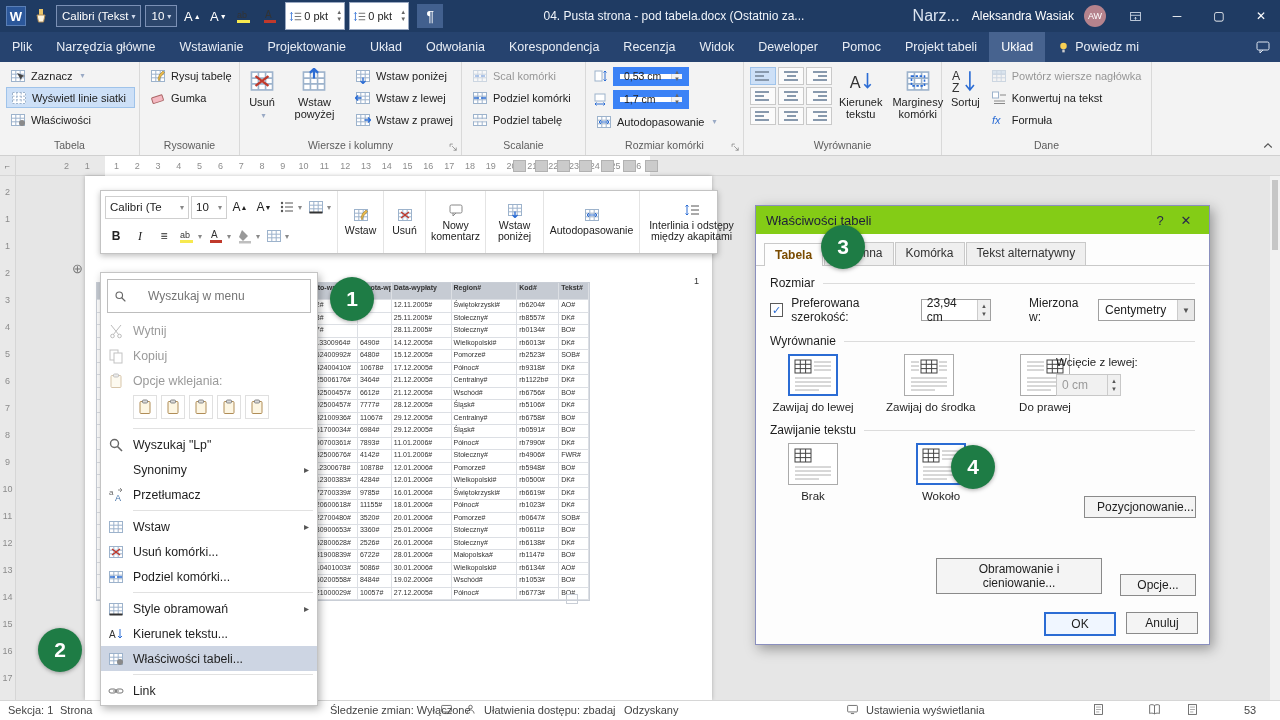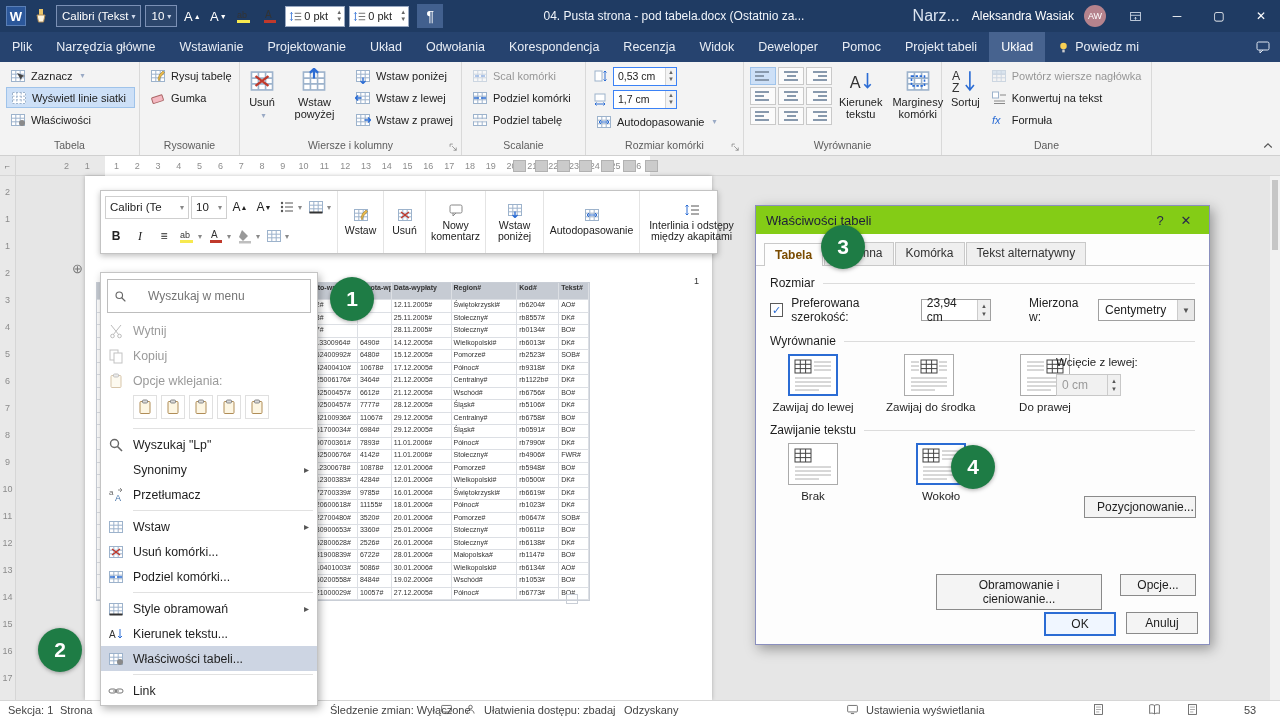--- a/index.html
+++ b/index.html
@@ -13,21 +13,21 @@
   .car{font-size:8px;color:#99a9c4;margin-left:3px}
 
   
   .titlebar{position:absolute;left:0;top:0;width:1280px;height:32px;background:#1f3b63;display:flex;align-items:center;color:#fff;gap:4px;padding:0 0 0 6px}
   .wlogo{width:20px;height:20px;background:#2b579a;border:1px solid #5a7fb6;color:#fff;font-weight:bold;font-size:13px;display:flex;align-items:center;justify-content:center}
   .qat-ic{width:22px;height:22px;padding:3px;display:flex;align-items:center;justify-content:center}
   .tb-combo{display:flex;align-items:center;height:22px;border:1px solid #7b90b5;padding:0 5px;font-size:11.5px;color:#fff;background:rgba(255,255,255,.06)}
   .tb-combo .car{color:#cfd9ea}
   .tb-ic{width:22px;height:22px;display:flex;align-items:center;justify-content:center;font-size:13px;color:#fff}
   .tb-ic .sup{font-style:normal;font-size:7px;margin-left:1px}
-  .tb-spin{display:flex;align-items:center;height:21px;background:#fff;border:1px solid #9aa9c2;color:#222;font-size:11px;padding:0 2px 0 3px;gap:2px}
+  .tb-spin{display:flex;align-items:center;height:28px;background:#fff;border:1px solid #9aa9c2;color:#222;font-size:11px;padding:0 2px 0 3px;gap:2px}
   .tb-spin .v{min-width:30px}
   .tb-spin .ars{font-size:6px;color:#666;line-height:7px;display:flex;flex-direction:column}
   .pilcrow{width:26px;height:24px;background:#42608e;display:flex;align-items:center;justify-content:center;color:#fff;font-size:14px;margin-left:4px}
   .tb-title{flex:1;text-align:center;font-size:12px;color:#f0f4fa;white-space:nowrap;overflow:hidden}
   .tb-search{color:#dbe4f0;font-size:16px;margin:0 8px}
   .tb-user{font-size:12px;color:#fff;white-space:nowrap}
   .avatar{width:22px;height:22px;border-radius:50%;background:#b5838d;color:#fff;font-size:9px;display:flex;align-items:center;justify-content:center;margin:0 6px}
   .winbtn{width:38px;height:32px;display:flex;align-items:center;justify-content:center;color:#fff;font-size:12px}
 
   
@@ -44,21 +44,21 @@
   .rgroup{position:relative;display:flex;flex-direction:column;border-right:1px solid #d9d9d9}
   .rg-c{flex:1;padding:3px 4px 0 6px;display:flex;gap:4px}
   .rg-c.col{flex-direction:column;gap:1px}
   .rg-label{height:17px;font-size:10.5px;color:#5d5d5d;text-align:center;line-height:15px}
   .rbs{display:flex;align-items:center;gap:5px;font-size:11px;color:#222;padding:2px 4px;white-space:nowrap;height:21px}
   .rbs.on{background:#cde0f7;border:1px solid #9fc3ea}
   .rbs.dis{opacity:.45}
   .bigbtn{display:flex;flex-direction:column;align-items:center;font-size:11px;line-height:12px;text-align:center;padding:3px 3px 0;color:#222;gap:2px}
   .launcher{position:absolute;right:2px;bottom:2px;width:11px;height:11px}
   .g1{width:140px}.g2{width:100px}.g3{width:222px}.g4{width:124px}.g5{width:158px}.g6{width:198px}.g7{width:210px}
-  .rspin{width:64px;height:19px;border:1px solid #3b82f6;background:#fff;font-size:10.5px;display:flex;align-items:center;padding-left:4px;justify-content:space-between}
+  .rspin{width:76px;height:19px;border:7px solid #3b82f6;background:#fff;font-size:10.5px;display:flex;align-items:center;padding-left:4px;justify-content:space-between}
   .rspin .ars{font-size:6px;color:#666;line-height:7px;display:flex;flex-direction:column;border-left:1px solid #d5d5d5;padding:0 2px;background:#f3f3f3;height:100%;justify-content:center}
   .sizerow{display:flex;align-items:center;gap:5px;height:22px}
   .algrid{display:grid;grid-template-columns:repeat(3,26px);grid-auto-rows:18px;gap:2px;margin-top:2px}
   .alb{border:1px solid #c9c9c9;background:#fbfbfb;display:flex;flex-direction:column;gap:2px;padding:3px 4px}
   .alb.on{background:#cde0f7;border-color:#9fc3ea}
   .alb i{display:block;height:2px;background:#8899ad;width:14px}
   .alb.c i{align-self:center}.alb.r i{align-self:flex-end}
   .alb.m{justify-content:center}.alb.b{justify-content:flex-end}
   .alb i:nth-child(2){width:9px}
   .chevup{position:absolute;right:6px;bottom:3px;width:12px;height:12px}
@@ -1371,21 +1371,21 @@
           <div class="box"><span class="ic16" style="width:100%;height:100%"><svg viewBox="0 0 40 34">
                 <rect x="2" y="2" width="16" height="13" fill="#fff" stroke="#444"></rect>
                 <path d="M2 6.3h16M2 10.6h16M7.3 2v13M12.6 2v13" stroke="#444" fill="none"></path>
                 <path d="M21 4h17M21 8h17M21 12h17" stroke="#b0b0b0" fill="none"></path>
                 <path d="M2 20h36M2 24h36M2 28h36M2 32h24" stroke="#b0b0b0" fill="none"></path>
               </svg></span></div>
           <div class="cap">Wokoło</div>
         </div>
       </div>
     <span class="dlg-btn abs" style="left:328px;top:290px;width:112px">Pozycjonowanie...</span>
-    <span class="dlg-btn abs" style="left:180px;top:368px;width:166px">Obramowanie i cieniowanie...</span>
+    <span class="dlg-btn abs" style="left:180px;top:352px;width:166px">Obramowanie i cieniowanie...</span>
     <span class="dlg-btn abs" style="left:364px;top:368px;width:76px">Opcje...</span>
     <span class="dlg-btn def abs" style="left:288px;top:406px;width:72px">OK</span>
     <span class="dlg-btn abs" style="left:370px;top:406px;width:72px">Anuluj</span>
   </div>
 
   <div>
 
   <div class="badge b1">
         <span>1</span>
       </div>

